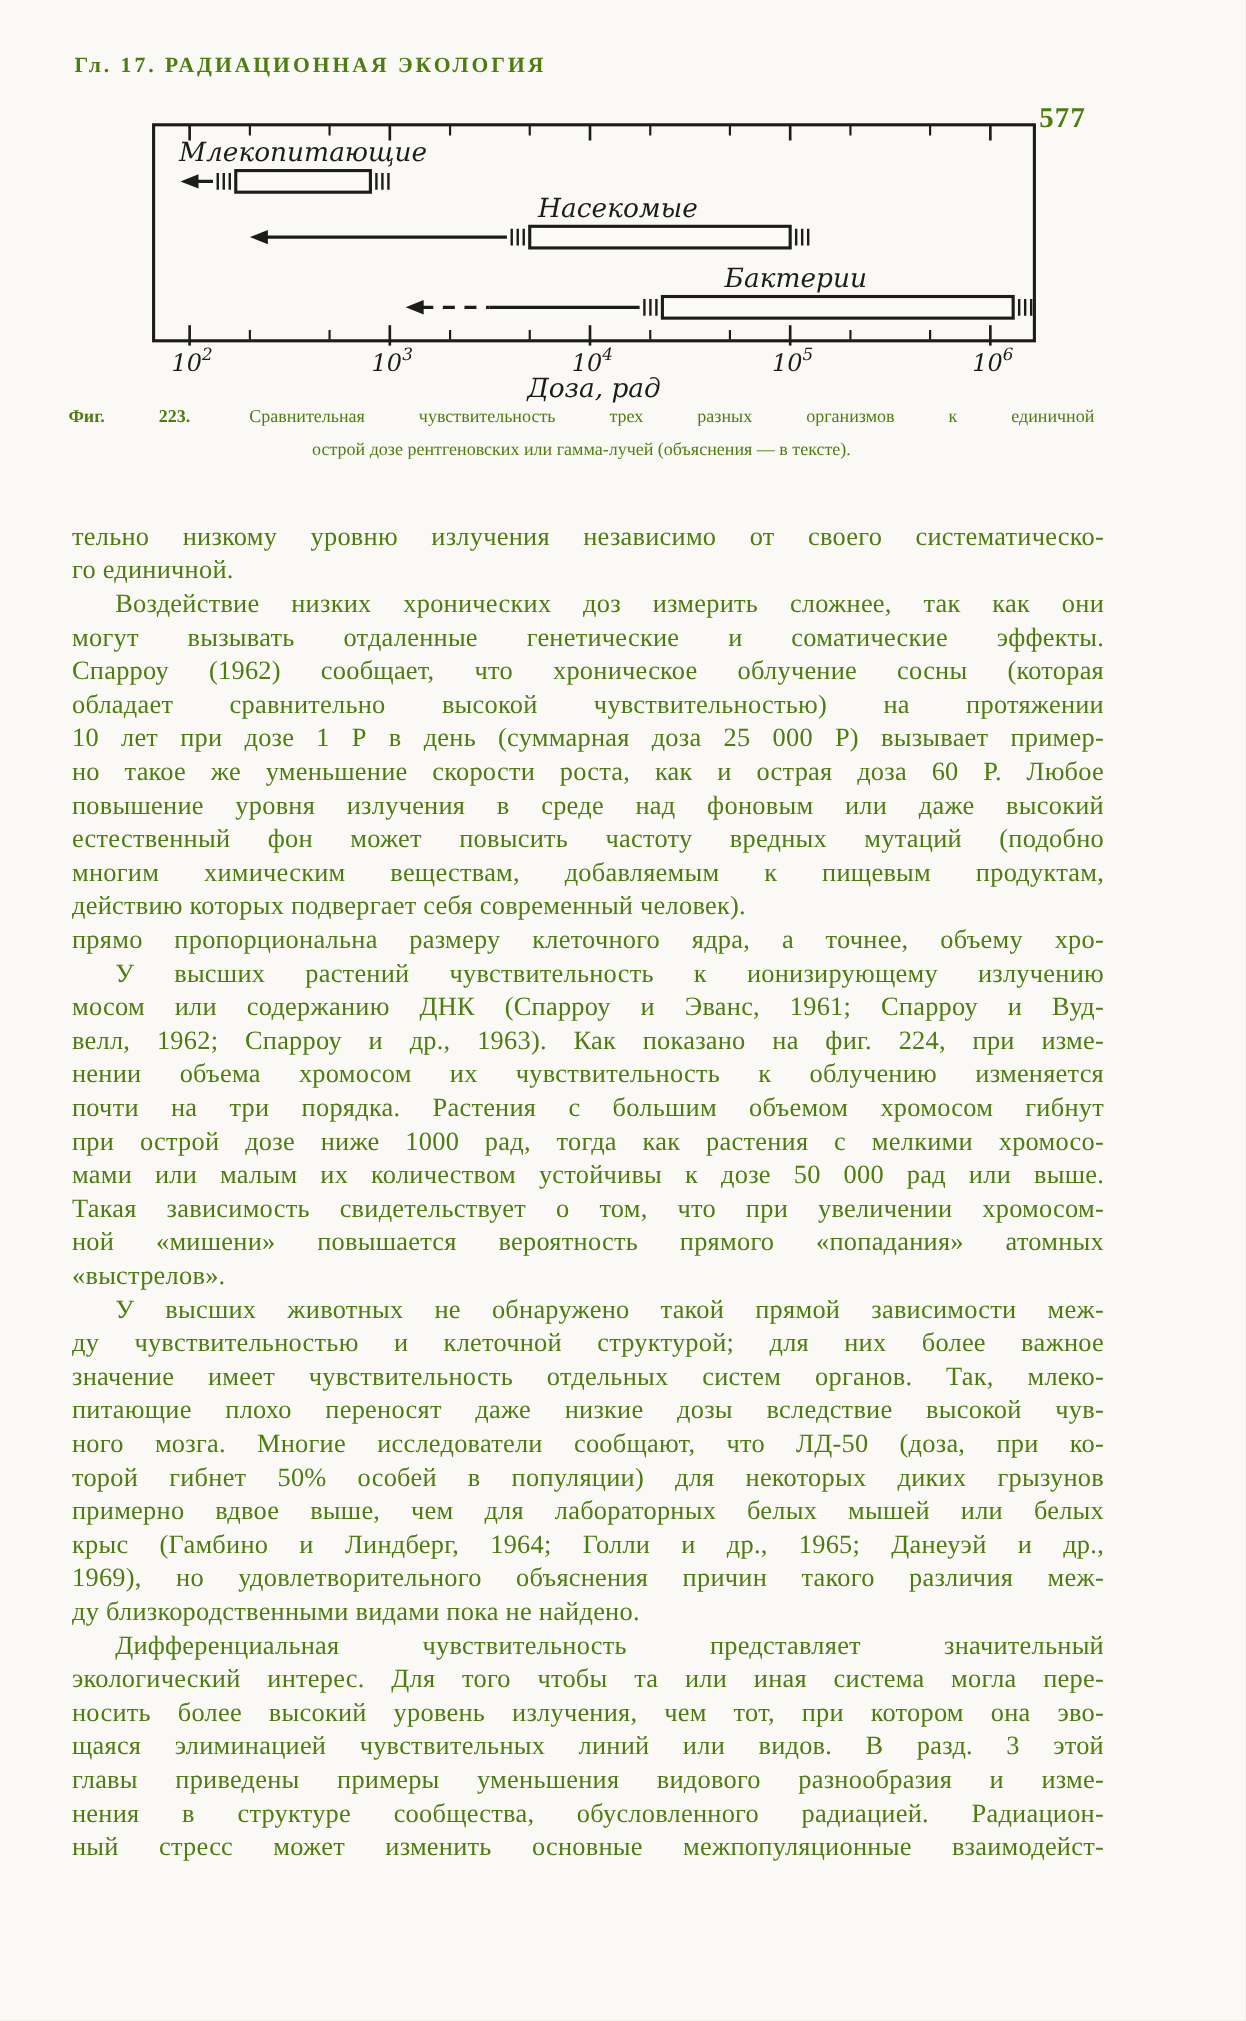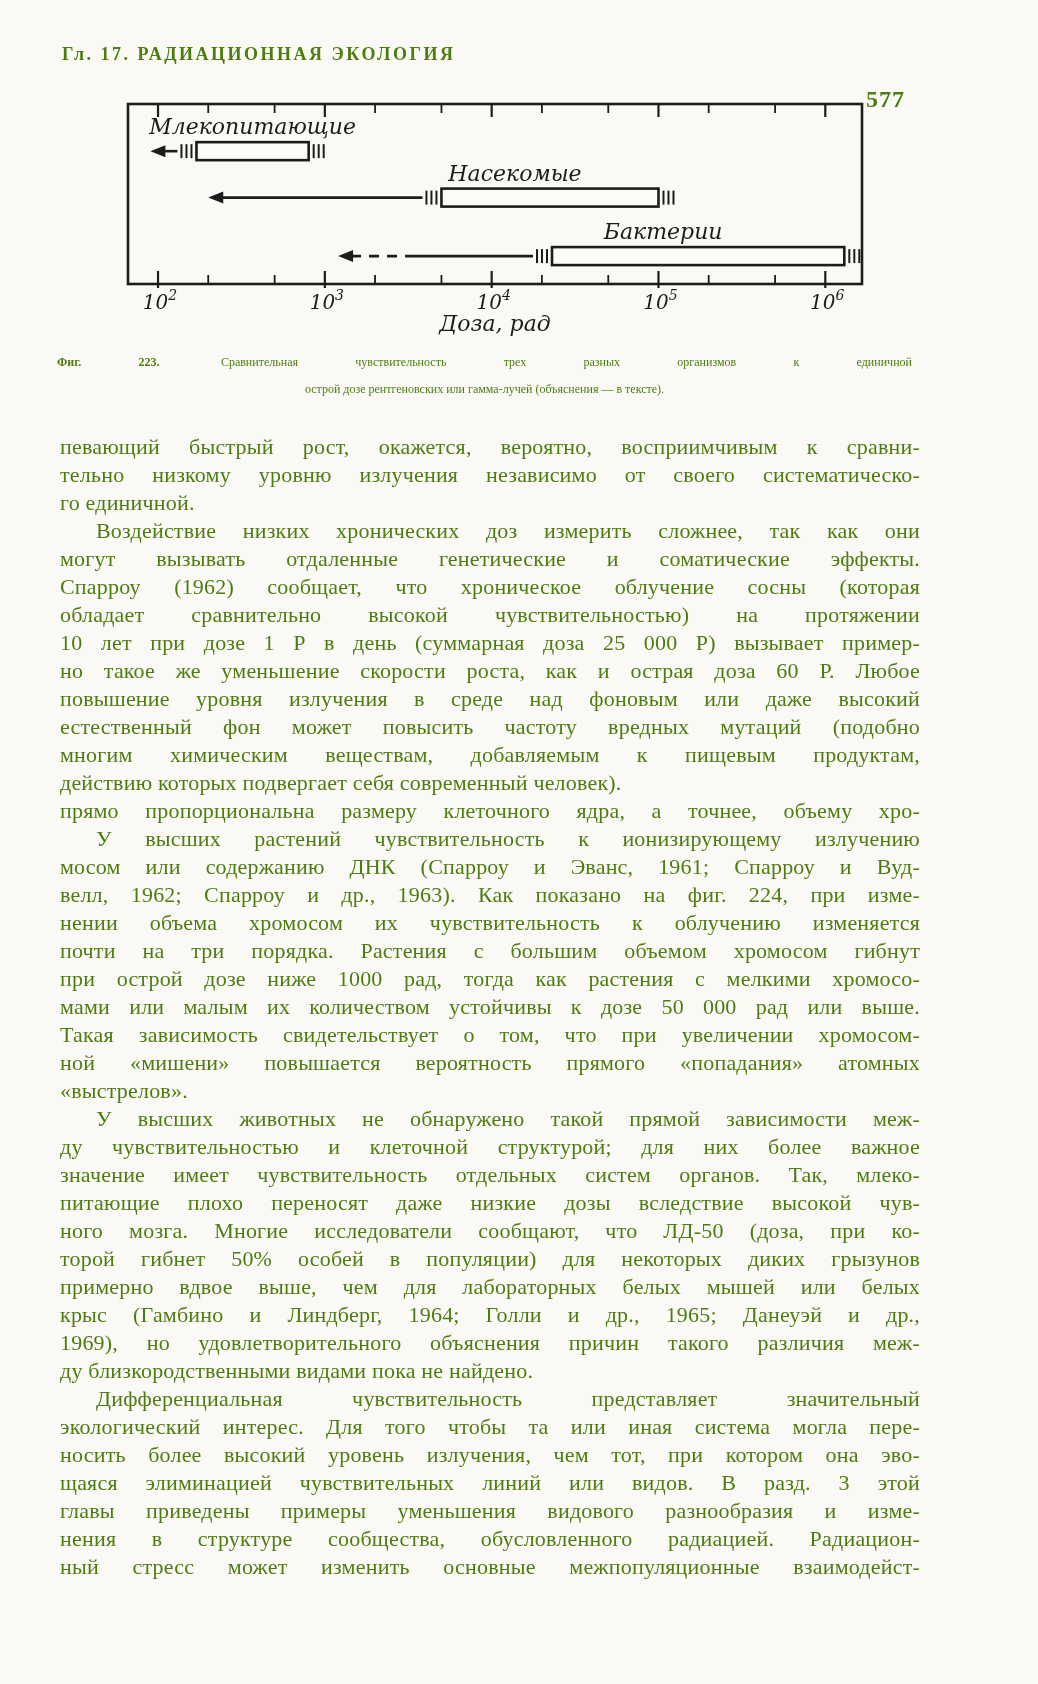--- a/index.html
+++ b/index.html
@@ -22,22 +22,22 @@
     font-size:24px;font-weight:bold;letter-spacing:1px;margin-top:44px;
   }
   
   .figure-wrap{position:absolute;top:95px;left:0;width:1038px;height:255px;}
   svg text{fill:#1c1c1c;}
   .org-label{font-family:"DejaVu Serif",serif;font-style:italic;font-size:22px;}
   .tick-label{font-family:"DejaVu Serif",serif;font-style:italic;font-size:20px;}
   .axis-label{font-family:"DejaVu Serif",serif;font-style:italic;font-size:22px;}
   
   .caption{
-    position:absolute;top:349px;left:57px;right:126px;
-    font-size:12px;line-height:27px;
+    position:absolute;top:335px;left:57px;right:126px;
+    font-size:15px;line-height:27px;
   }
   .caption .l1{text-align:justify;text-align-last:justify;}
   .caption .l2{text-align:center;}
   .caption .cap-label{font-weight:bold;margin-right:4px;}
   
   .body-text{
     position:absolute;top:433px;left:60px;right:118px;
     font-size:22px;line-height:28px;letter-spacing:0.2px;
   }
   .body-text .line{
@@ -129,21 +129,20 @@
         <text x="495" y="236" text-anchor="middle" class="axis-label">Доза, рад</text>
       </svg>
   </div>
 
   <div class="caption">
     <div class="l1"><span class="cap-label">Фиг. 223.</span> <span>Сравнительная чувствительность трех разных организмов к единичной</span></div>
     <div class="l2">острой дозе рентгеновских или гамма-лучей (объяснения — в тексте).</div>
   </div>
 
   <main class="body-text" id="body-text">
-      <div class="line">певающий быстрый рост, окажется, вероятно, восприимчивым к сравни-</div>
       <div class="line">тельно низкому уровню излучения независимо от своего систематическо-</div>
       <div class="line lastleft">го единичной.</div>
       <div class="line first-indent">Воздействие низких хронических доз измерить сложнее, так как они</div>
       <div class="line">могут вызывать отдаленные генетические и соматические эффекты.</div>
       <div class="line">Спарроу (1962) сообщает, что хроническое облучение сосны (которая</div>
       <div class="line">обладает сравнительно высокой чувствительностью) на протяжении</div>
       <div class="line">10 лет при дозе 1 Р в день (суммарная доза 25 000 Р) вызывает пример-</div>
       <div class="line">но такое же уменьшение скорости роста, как и острая доза 60 Р. Любое</div>
       <div class="line">повышение уровня излучения в среде над фоновым или даже высокий</div>
       <div class="line">естественный фон может повысить частоту вредных мутаций (подобно</div>

